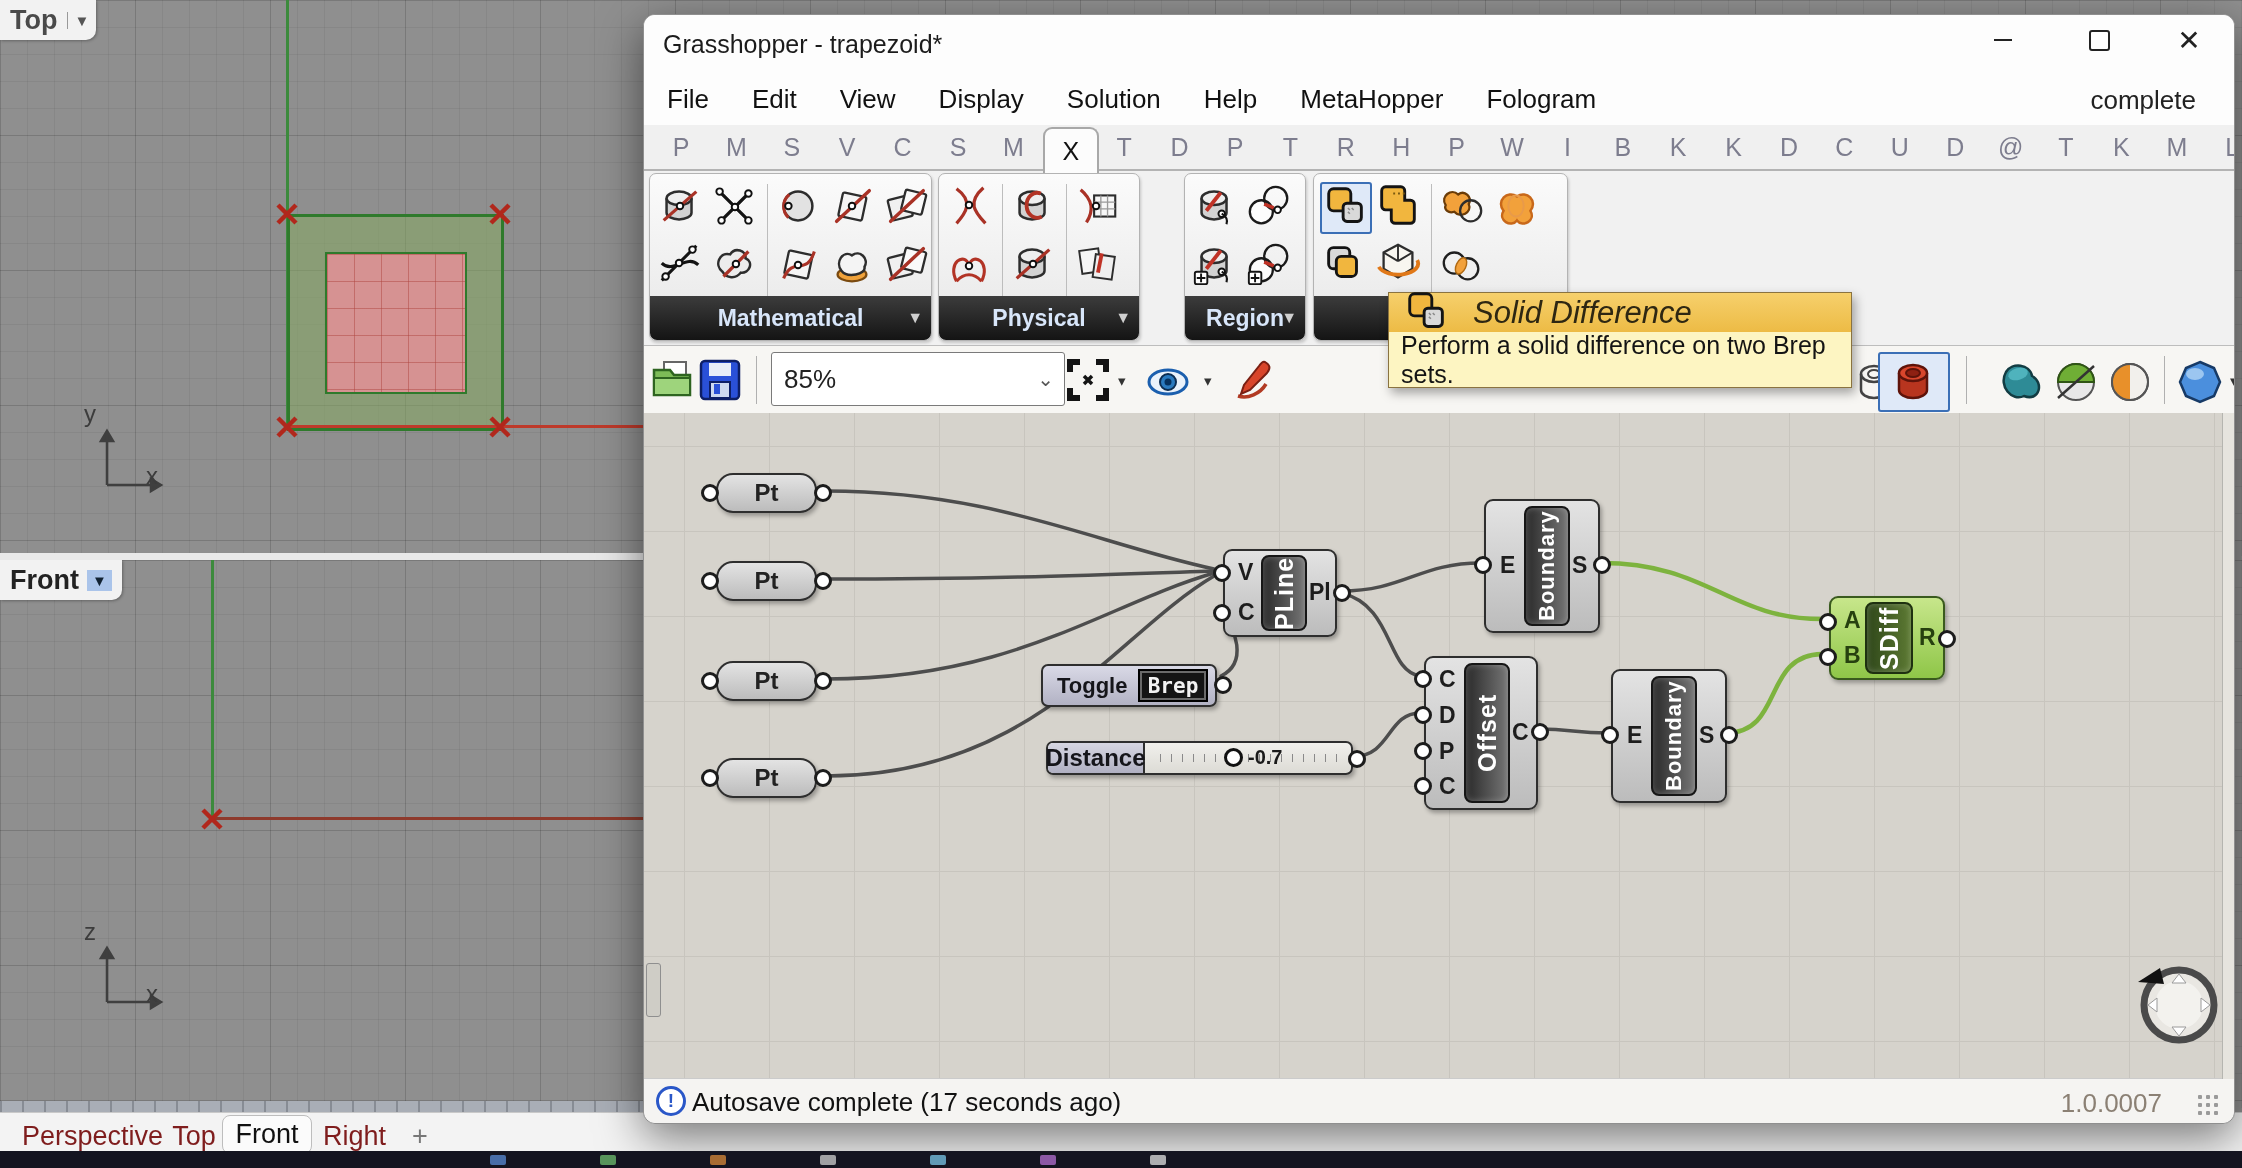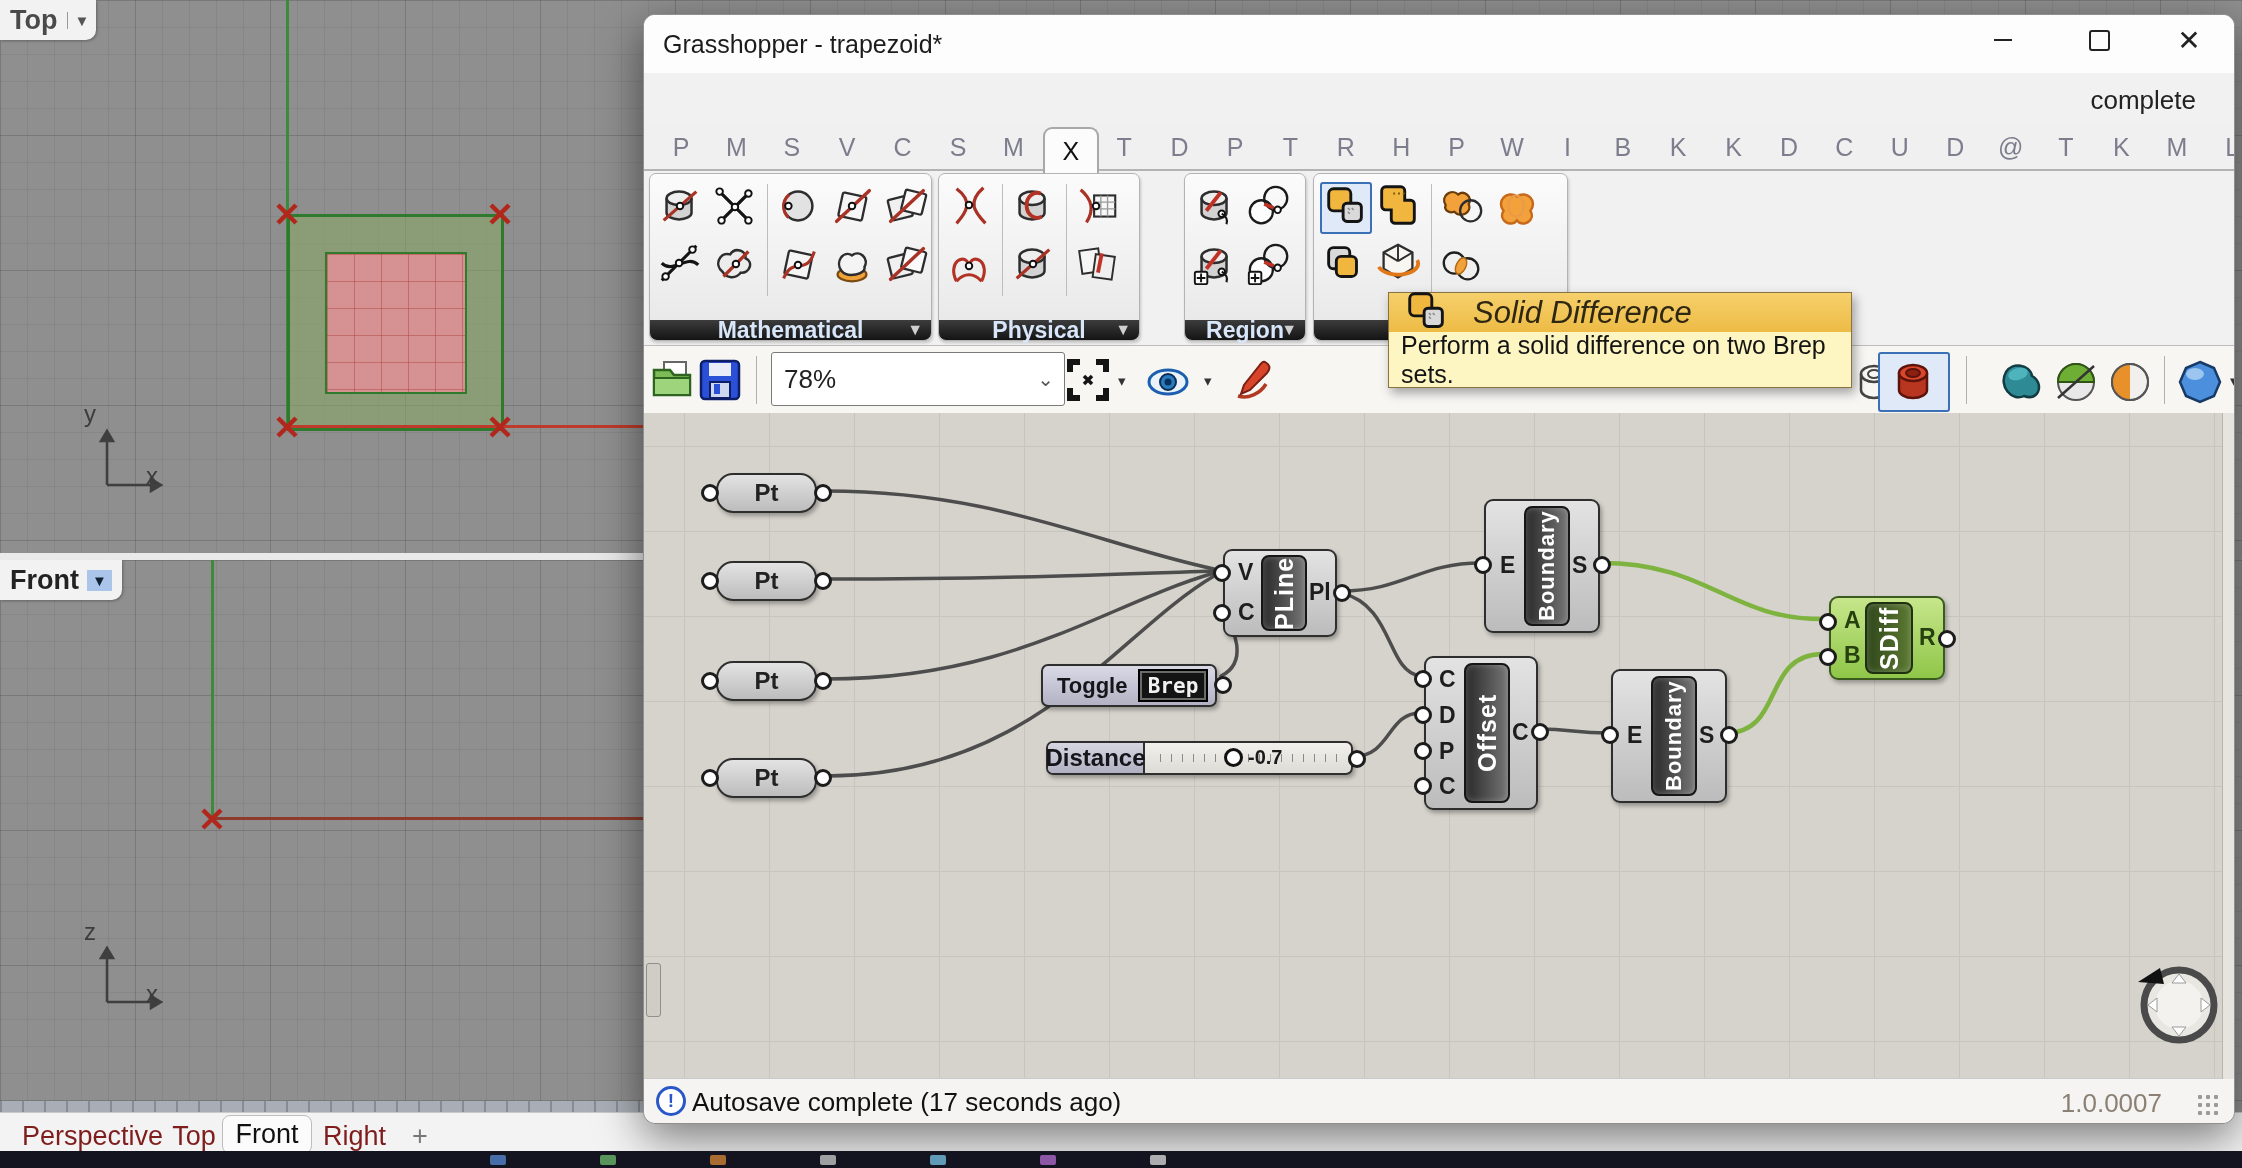--- a/index.html
+++ b/index.html
@@ -21,21 +21,21 @@
 .winbtn{position:absolute;top:0;width:68px;height:50px;display:flex;align-items:center;justify-content:center;color:#222}
 .menubar{position:absolute;left:0;top:58px;right:0;height:52px;background:#fdfdfd;display:flex;align-items:center;gap:43px;padding-left:23px;font-size:26px;color:#111}
 .menubar span{cursor:default}
 .docname{position:absolute;right:38px;top:70px;font-size:26px;color:#222}
 .tabstrip{position:absolute;left:0;top:110px;right:0;height:44px;background:#f0f0f0;border-bottom:2px solid #b3b3b3}
 .catletter{position:absolute;top:8px;width:30px;text-align:center;font-size:25px;color:#7d7d8e}
 .cattab-active{position:absolute;top:2px;width:52px;height:44px;background:#fcfcfc;border:2px solid #a8a8a8;border-bottom:none;border-radius:9px 9px 0 0;display:flex;align-items:center;justify-content:center;font-size:25px;color:#111;z-index:2}
 .toolrow{position:absolute;left:0;top:156px;right:0;height:172px;background:#f1f1f1}
 .tpanel{position:absolute;top:2px;height:166px;background:linear-gradient(180deg,#fbfbfb,#e7e7e7);
  border:1px solid #b3b3b3;border-radius:7px;box-shadow:1px 2px 3px rgba(0,0,0,.18)}
-.tlabel{position:absolute;left:0;right:0;bottom:0;height:20px;background:linear-gradient(180deg,#3c3c3c,#141414);
+.tlabel{position:absolute;left:0;right:0;bottom:0;height:44px;background:linear-gradient(180deg,#3c3c3c,#141414);
  border-radius:0 0 7px 7px;color:#d8e6fa;font-weight:bold;font-size:23px;display:flex;align-items:center;justify-content:center}
 .tlabel .dn{position:absolute;right:8px;color:#cfcfcf;font-size:16px}
 .ticon{position:absolute;width:48px;height:48px}
 .tsep{position:absolute;top:10px;width:1px;height:112px;background:#bdbdbd}
 .selicon{border:2px solid #3b6fb6;background:#dfe9f8;border-radius:3px}
 .canvasbar{position:absolute;left:0;top:330px;right:0;height:68px;background:#f7f6f3;border-top:1px solid #bdbdbd;border-bottom:2px solid #8d8d8d}
 .cbsep{position:absolute;top:10px;width:1px;height:48px;background:#b0b0b0}
 .dnarrow{position:absolute;font-size:15px;color:#333}
 .combo{position:absolute;left:127px;top:6px;width:280px;height:52px;background:#fff;border:1px solid #7a7a7a;border-radius:3px;font-size:26px;color:#222;display:flex;align-items:center;padding-left:12px}
 .combo .chev{position:absolute;right:10px;color:#555;font-size:20px}
@@ -146,20 +146,30 @@
       <span class="title">Grasshopper - trapezoid*</span>
       <div class="winbtn" style="left:1325px">
           <span style="display:block;width:18px;height:2px;background:#222"></span>
         </div>
       <div class="winbtn" style="left:1421px">
           <span style="display:block;width:17px;height:17px;border:2px solid #222;border-radius:3px"></span>
         </div>
       <div class="winbtn" style="left:1511px;font-size:28px">✕</div>
     </div>
 
+    <div class="menubar" id="gh-menubar">
+        <span>File</span>
+        <span>Edit</span>
+        <span>View</span>
+        <span>Display</span>
+        <span>Solution</span>
+        <span>Help</span>
+        <span>MetaHopper</span>
+        <span>Fologram</span>
+      </div>
     <span class="docname">complete</span>
 
     <div class="tabstrip" id="cat-tabs">
         <span class="catletter" style="left: 22px;">P</span>
         <span class="catletter" style="left: 77.4px;">M</span>
         <span class="catletter" style="left: 132.8px;">S</span>
         <span class="catletter" style="left: 188.2px;">V</span>
         <span class="catletter" style="left: 243.6px;">C</span>
         <span class="catletter" style="left: 299px;">S</span>
         <span class="catletter" style="left: 354.4px;">M</span>
@@ -360,21 +370,21 @@
         <path d="M4 22 h36 v17 h-36 z" fill="#9ed47c" stroke="#2e6420" stroke-width="2"></path>
       </svg>
       <svg class="abs" style="left:52px;top:10px" width="48" height="48" viewBox="0 0 48 48">
         <rect x="5" y="5" width="38" height="38" rx="4" fill="#2a50d8" stroke="#0d1e66" stroke-width="2.5"></rect>
         <rect x="13" y="7" width="22" height="13" fill="#e7ecf8"></rect>
         <rect x="14" y="26" width="20" height="16" fill="#cdd8f0" stroke="#0d1e66" stroke-width="2"></rect>
         <rect x="18" y="28" width="6" height="10" fill="#2a50d8"></rect>
       </svg>
       <div class="cbsep" style="left:112px"></div>
       <div class="combo">
-        <span>78%</span>
+        <span>85%</span>
         <span class="chev">⌄</span>
       </div>
       <svg class="abs" style="left:420px;top:10px" width="48" height="48" viewBox="0 0 48 48">
         <path d="M6 16 V6 H16 M32 6 H42 V16 M42 32 V42 H32 M16 42 H6 V32" fill="none" stroke="#141414" stroke-width="6"></path>
         <path d="M20 20 l8 8 m0 -8 l-8 8" stroke="#141414" stroke-width="3.5"></path>
       </svg>
       <span class="dnarrow" style="left:474px;top:26px">▾</span>
       <svg class="abs" style="left:500px;top:12px" width="48" height="48" viewBox="0 0 48 48">
         <ellipse cx="24" cy="24" rx="19" ry="12" fill="#eaf2fb" stroke="#1b5fae" stroke-width="3"></ellipse>
         <circle cx="24" cy="24" r="8" fill="#2a7abf" stroke="#0c2d52" stroke-width="2"></circle>

